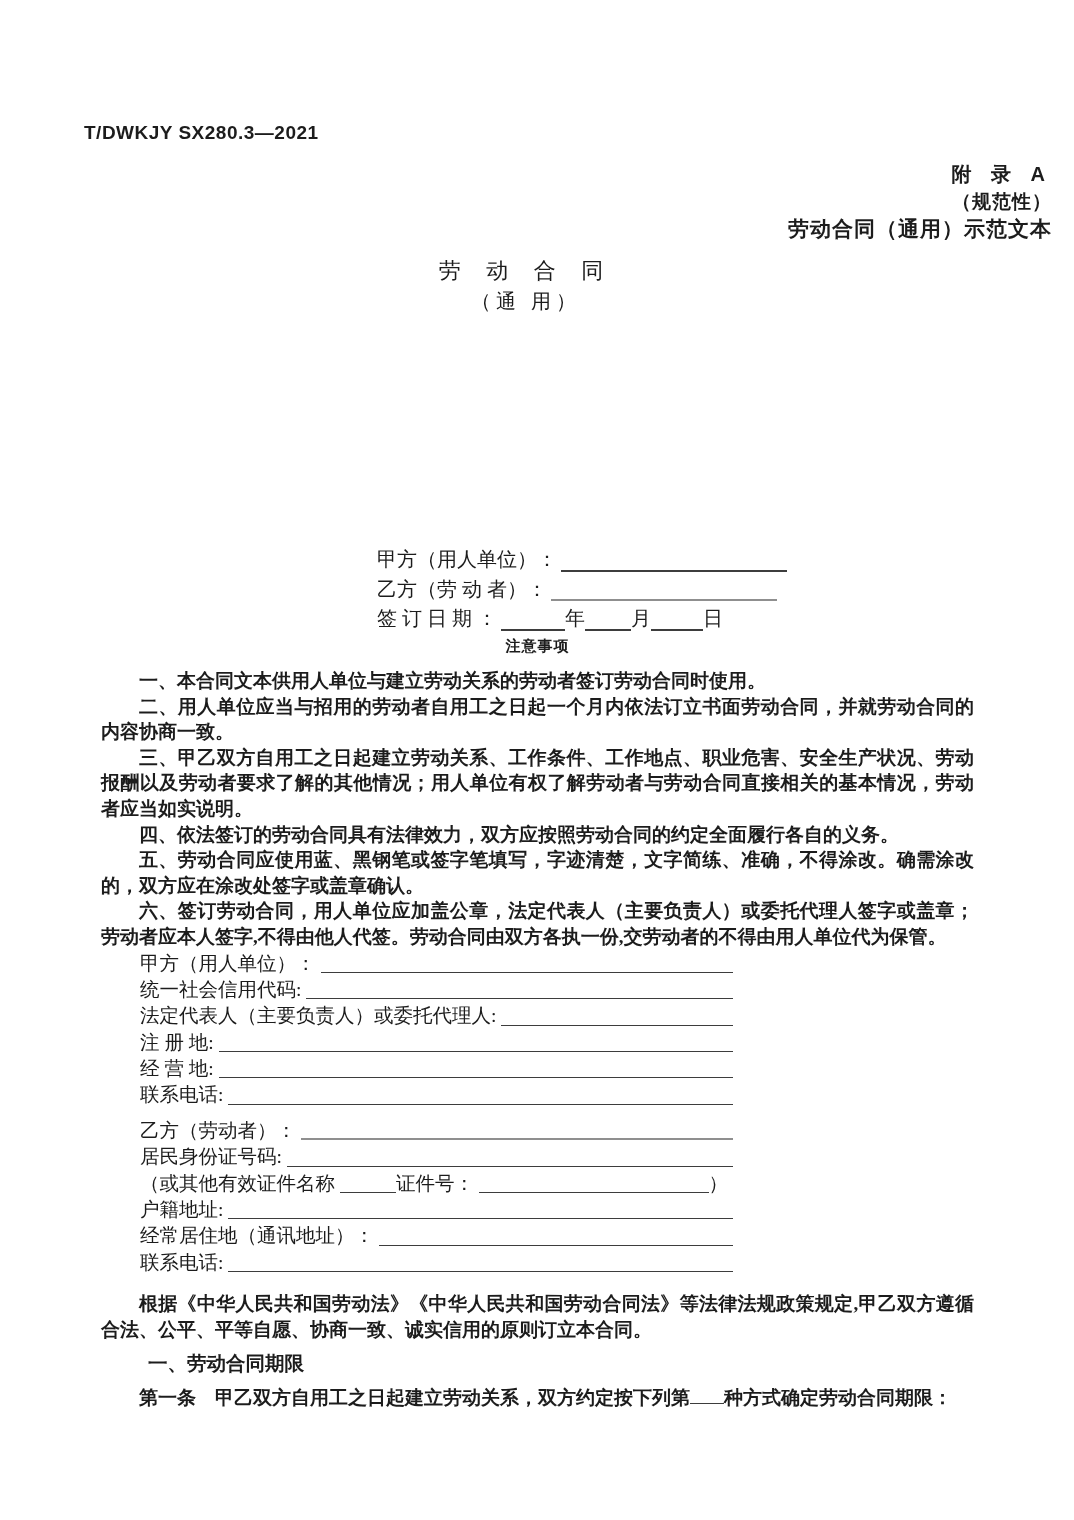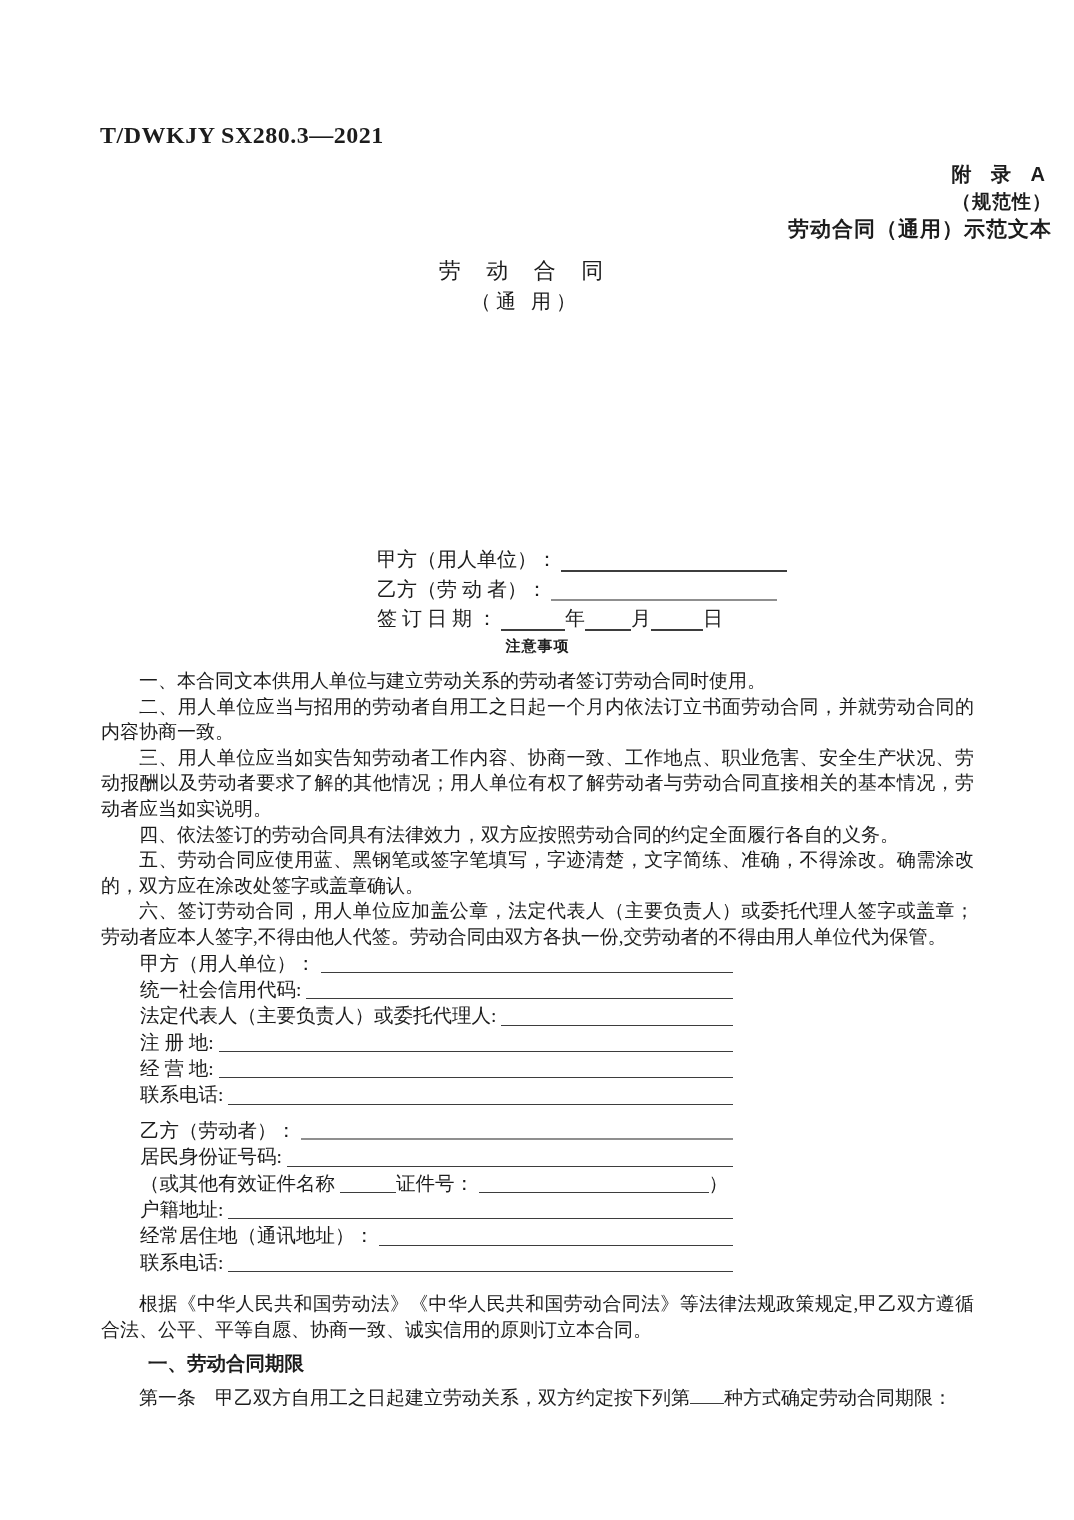--- a/index.html
+++ b/index.html
@@ -7,23 +7,23 @@
     position:relative;
     width:1074px; height:1520px;
     background:#ffffff;
     color:#1c1c1c;
     font-family:"Liberation Serif","DejaVu Serif",serif;
     overflow:hidden;
   }
 
   
   .doc-number {
-    position:absolute; left:100px; top:122px;
-    font-family:Liberation Serif, serif;
-    font-weight:600; font-size:24px; letter-spacing:0.5px;
+    position:absolute; left:84px; top:122px;
+    font-family:Liberation Sans, sans-serif;
+    font-weight:600; font-size:19px; letter-spacing:0.5px;
     white-space:pre;
   }
 
   
   .appendix {
     position:absolute; left:0; top:161px; width:1052px;
     text-align:right;
     font-family:"Liberation Sans","DejaVu Sans",sans-serif;
     font-weight:700;
   }
@@ -59,21 +59,21 @@
   
   .flow { position:absolute; left:101px; top:633px; width:873px; }
   .notes-heading {
     text-align:center;
     font-family:"Liberation Sans","DejaVu Sans",sans-serif;
     font-weight:700; font-size:15px;
     margin:0 0 9px 0; line-height:26px; letter-spacing:1px;
   }
   .body-p {
     margin:0; font-size:19px; line-height:25.6px;
-    text-align:justify; text-indent:2em;
+    text-align:justify; text-indent:2em;font-weight:bold;
   }
 
   
   .fields-block { padding-left:39px; width:632px; box-sizing:border-box; }
   .party-b { margin-top:9px; }
   .frow { display:flex; align-items:baseline; height:26.4px; font-size:19.5px; }
   .flabel { white-space:pre; padding-right:5px; }
   .fline {
     flex:1 1 auto; align-self:stretch;
     border-bottom:1.7px solid #3d3d3d; margin-bottom:3px;
@@ -130,21 +130,21 @@
       <span class="date-char">日</span>
     </div>
   </div>
 
   <div class="flow">
 
     <h3 class="notes-heading">注意事项</h3>
 
     <p class="body-p">一、本合同文本供用人单位与建立劳动关系的劳动者签订劳动合同时使用。</p>
     <p class="body-p">二、用人单位应当与招用的劳动者自用工之日起一个月内依法订立书面劳动合同，并就劳动合同的内容协商一致。</p>
-    <p class="body-p">三、用人单位应当如实告知劳动者工作内容、协商一致、工作地点、职业危害、安全生产状况、劳动报酬以及劳动者要求了解的其他情况；用人单位有权了解劳动者与劳动合同直接相关的基本情况，劳动者应当如实说明。</p>
+    <p class="body-p">三、甲乙双方自用工之日起建立劳动关系、工作条件、工作地点、职业危害、安全生产状况、劳动报酬以及劳动者要求了解的其他情况；用人单位有权了解劳动者与劳动合同直接相关的基本情况，劳动者应当如实说明。</p>
     <p class="body-p">四、依法签订的劳动合同具有法律效力，双方应按照劳动合同的约定全面履行各自的义务。</p>
     <p class="body-p">五、劳动合同应使用蓝、黑钢笔或签字笔填写，字迹清楚，文字简练、准确，不得涂改。确需涂改的，双方应在涂改处签字或盖章确认。</p>
     <p class="body-p">六、签订劳动合同，用人单位应加盖公章，法定代表人（主要负责人）或委托代理人签字或盖章；劳动者应本人签字,不得由他人代签。劳动合同由双方各执一份,交劳动者的不得由用人单位代为保管。</p>
 
     <div class="fields-block party-a">
       <div class="frow">
         <span class="flabel">甲方（用人单位）：</span>
         <span class="fline"></span>
       </div>
       <div class="frow">

